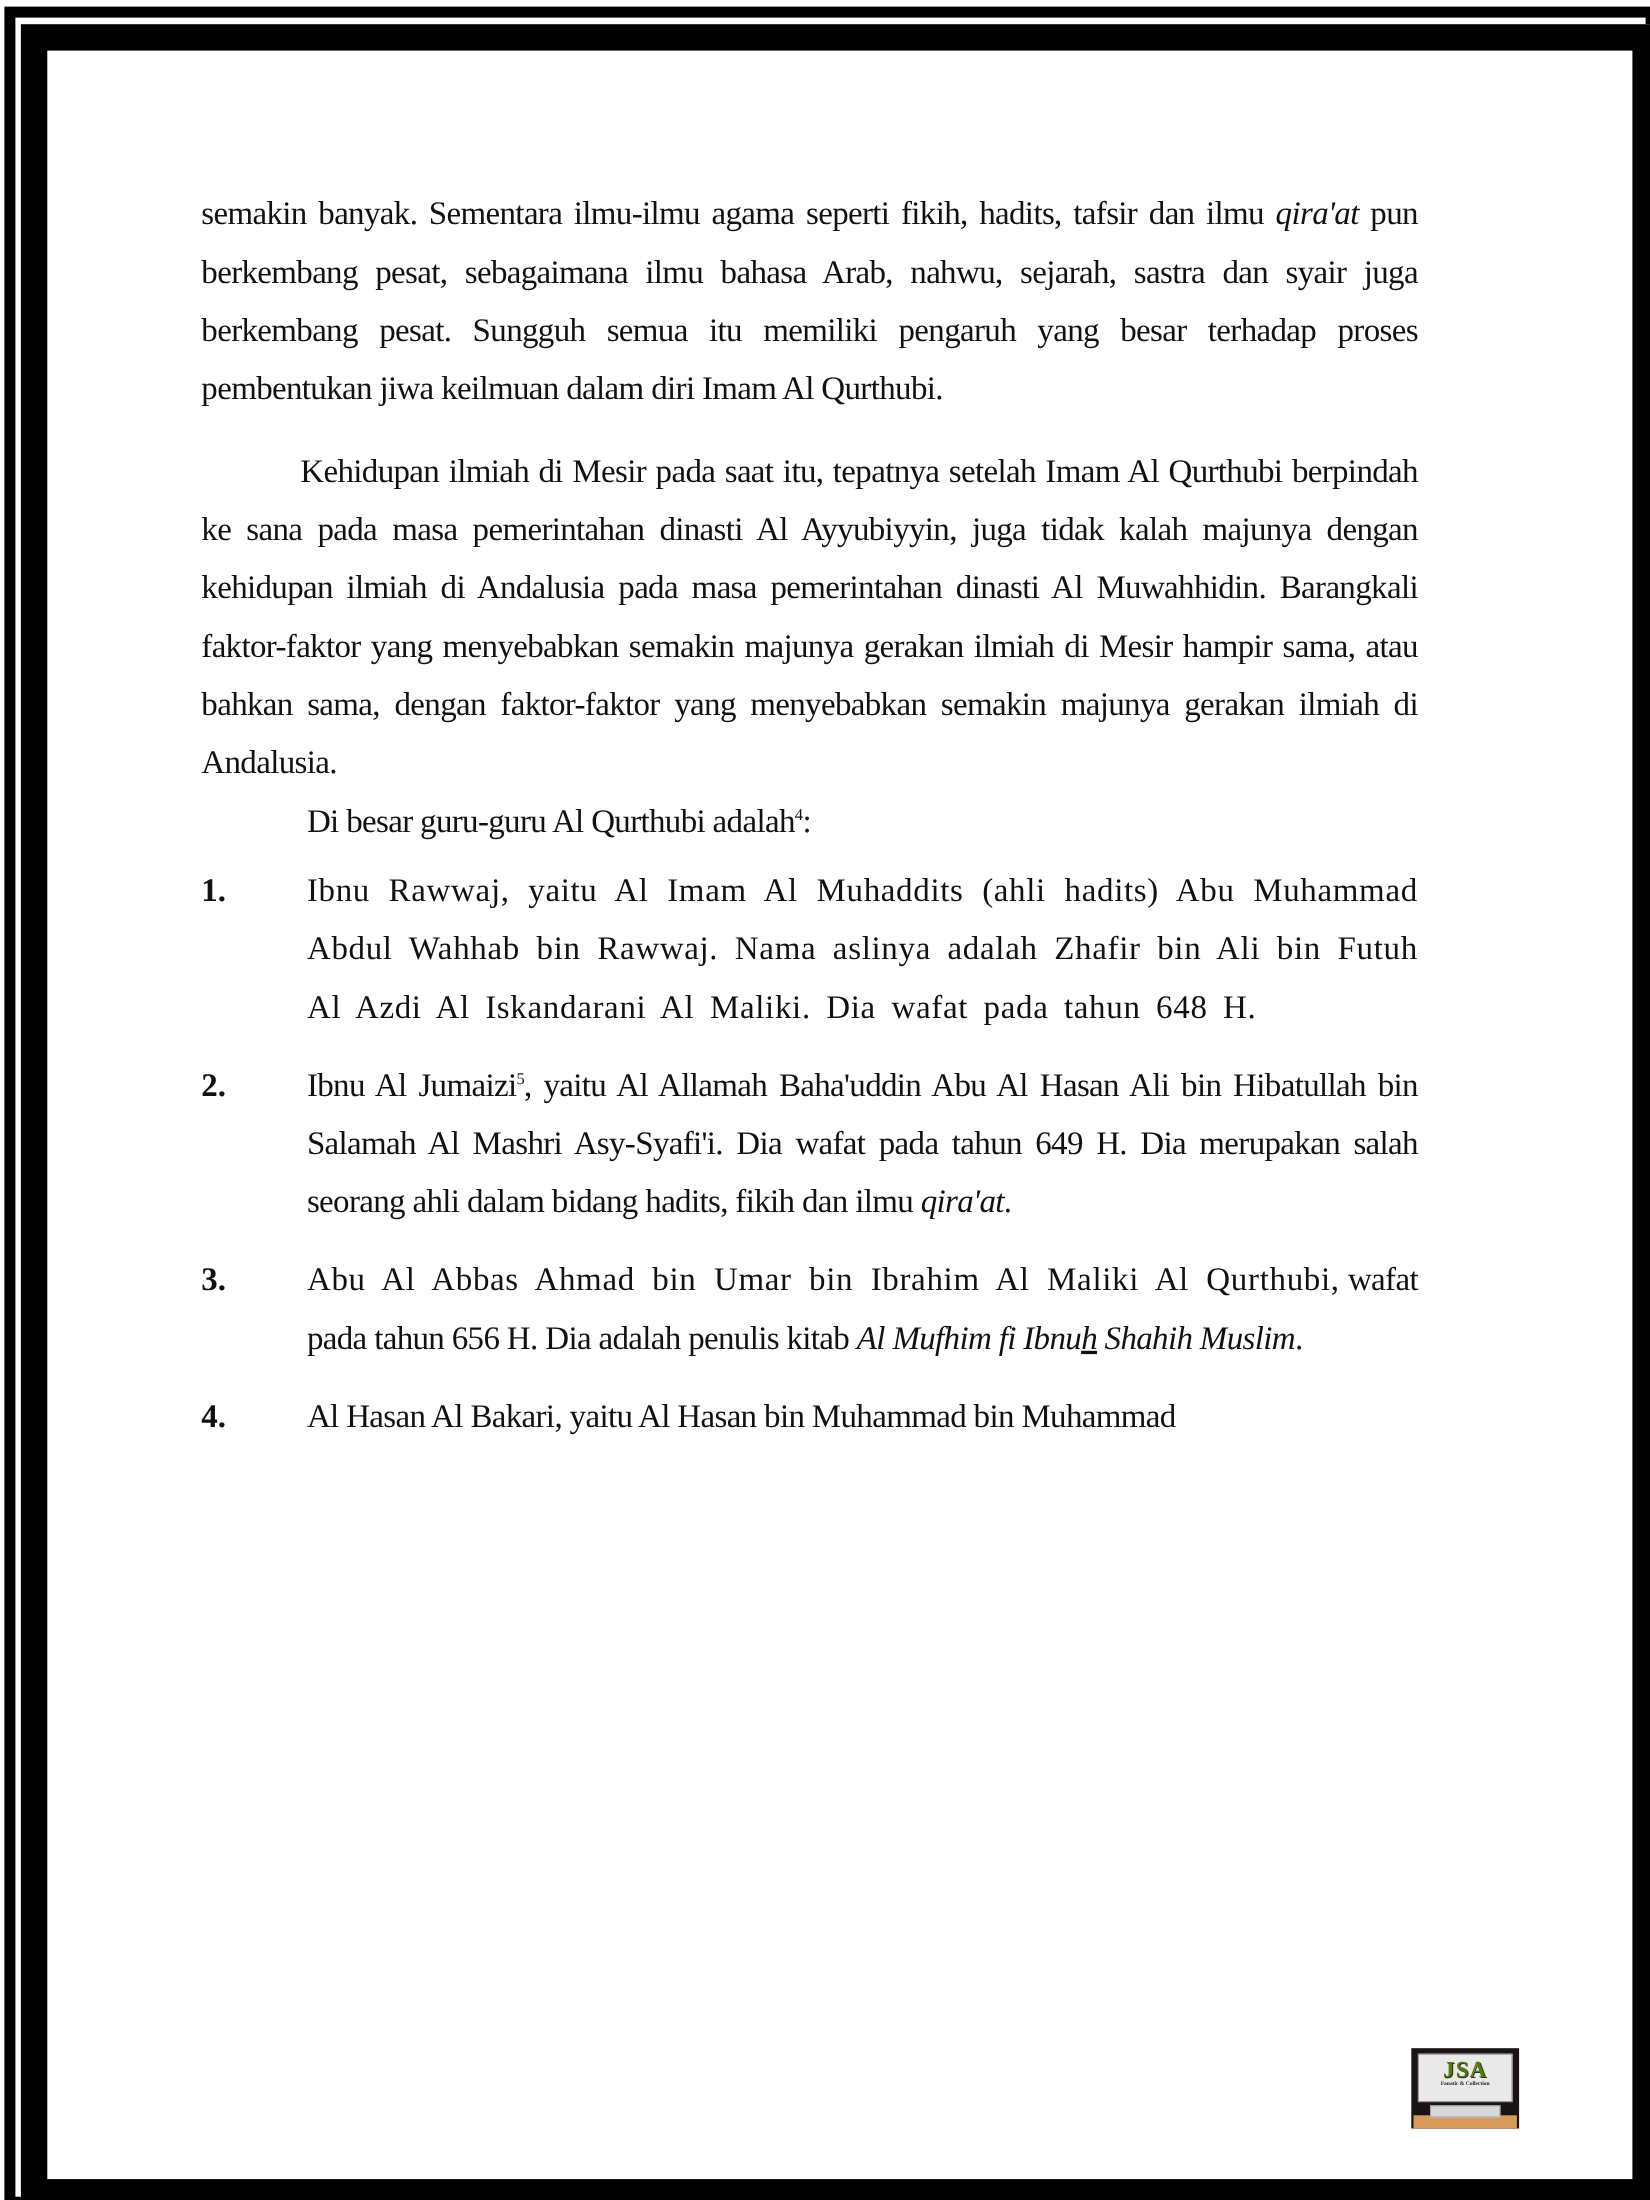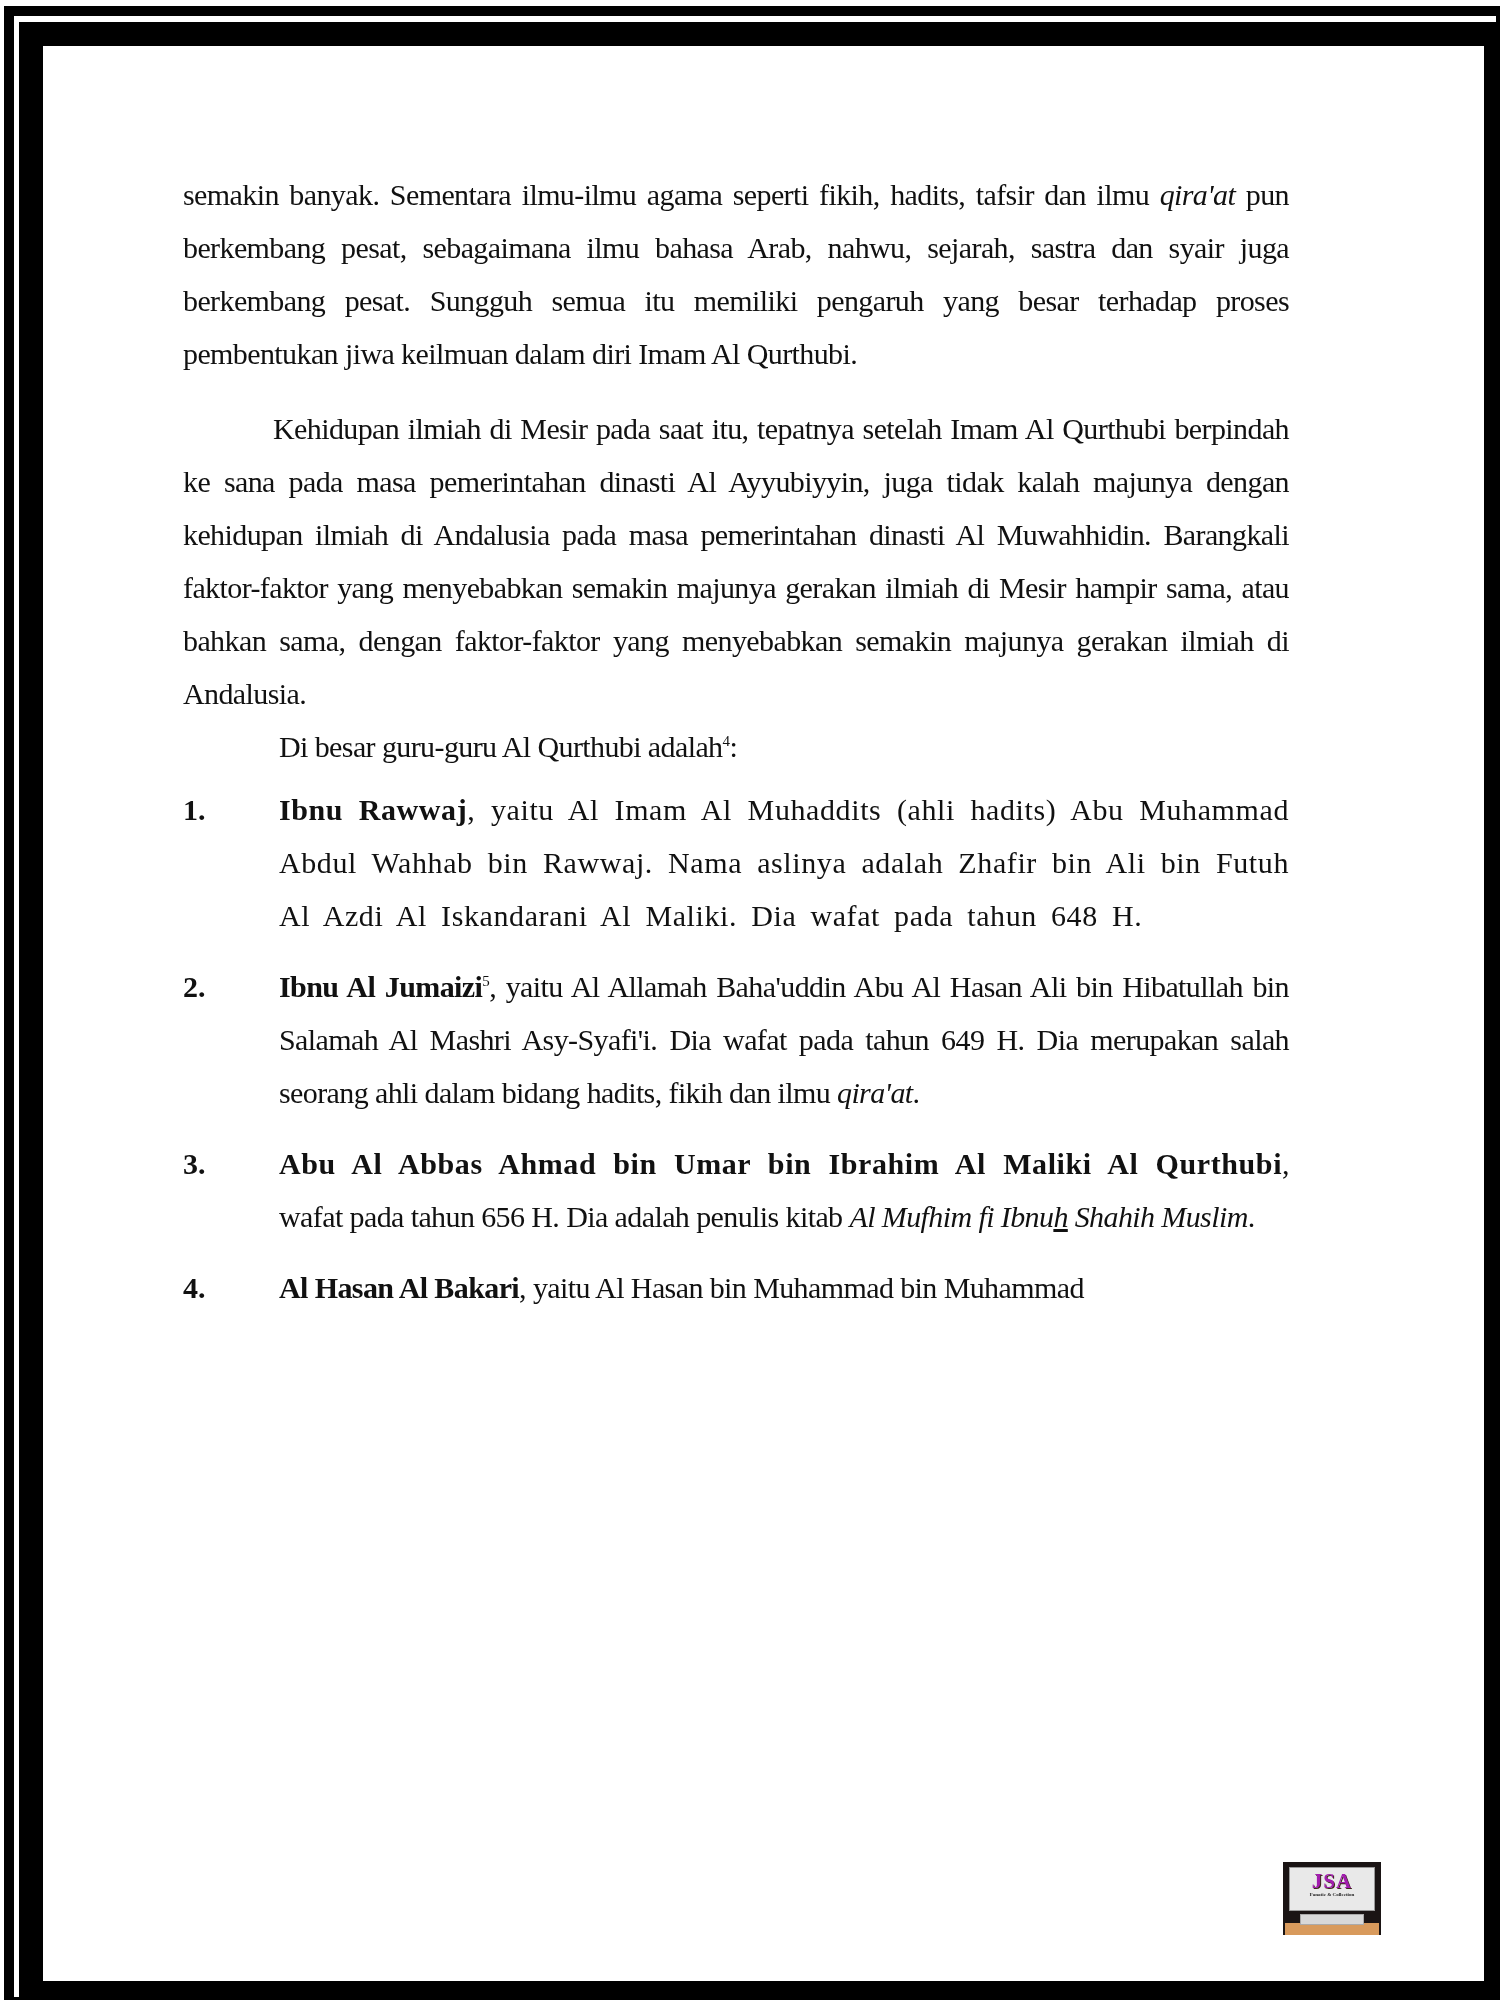--- a/index.html
+++ b/index.html
@@ -13,28 +13,28 @@
   p { margin:0; font-size:30px; line-height:53px; text-align:justify; letter-spacing:-0.6px; }
   p.indent { text-indent:90px; }
   .para1 { margin-bottom:22px; }
   h2 { margin:52px 0 8px 0; font-size:37px; font-weight:bold; line-height:50px; letter-spacing:-0.8px; }
   .intro { padding-left:96px; margin-bottom:10px; }
   sup { font-size:15px; line-height:0; vertical-align:super; }
   .list { margin:0; padding:0; list-style:none; }
   .list li { position:relative; padding-left:96px; margin-bottom:18px; }
   .list .num { position:absolute; left:0; top:0; font-weight:bold; font-size:30px; line-height:53px; }
   .list p { text-align:justify; }
-  b { font-weight:bold; }
+  b { font-weight:normal; }
   i { }
   .wide { letter-spacing:0.6px; word-spacing:6px; }
   .u { text-decoration:underline; }
   .logo { position:absolute; left:1283px; top:1862px; width:98px; height:73px;
           background:#1a1414; box-sizing:border-box; padding:5px 6px 0 6px; }
   .logo .screen { background:#e9e9e9; height:42px; border:1px solid #999; text-align:center; }
-  .logo .jsa { font-weight:bold; font-size:21px; line-height:22px; color:#a21caf;
+  .logo .jsa { font-weight:bold; font-size:21px; line-height:22px; color:#4d7c0f;
                letter-spacing:1px; text-shadow:1px 1px 0 #3b2a18; display:block; padding-top:2px; }
   .logo .tag { font-size:5px; line-height:6px; color:#222; display:block; font-weight:bold; }
   .logo .keyboard { margin:3px auto 0; width:62px; height:9px; background:#d8d8d8; border:1px solid #aaa; }
   .logo .desk { position:absolute; left:2px; right:2px; bottom:0; height:12px; background:#d89a5c; z-index:-0; }
   .logo .keyboard { position:relative; z-index:1; }
 </style>
 </head>
 <body>
 
 <div class="frame-outer"></div>

